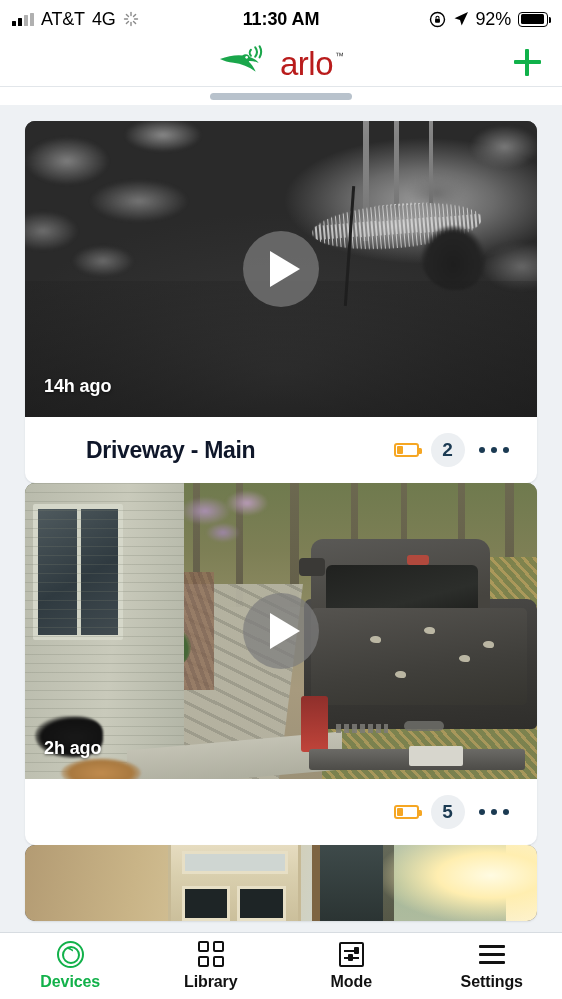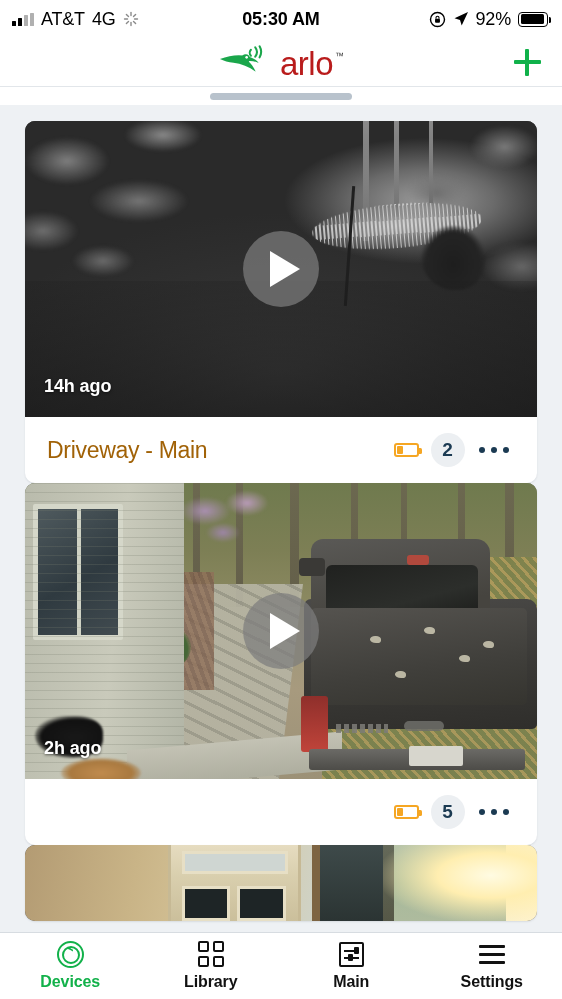--- a/index.html
+++ b/index.html
@@ -177,23 +177,24 @@
   }
 
   .cardbar {
     height: 66px;
     display: flex;
     align-items: center;
     padding: 0 26px 0 22px;
   }
   .cardtitle {
     font-size: 23px;
-    font-weight: normal;
-    color: #a16207;
+    font-weight: bold;
+    color: #0f172a;
     letter-spacing: -0.3px;
+    margin-left: 39px;
   }
   .cardright { margin-left: auto; display: flex; align-items: center; gap: 12px; }
 
   .battery-lo {
     width: 25px; height: 14px;
     border: 2.2px solid #f5a623;
     border-radius: 3px;
     position: relative;
     padding: 1.4px;
   }
@@ -543,21 +544,21 @@
           <line x1="1.5" y1="8" x2="4.5" y2="8"></line>
             <line x1="11.5" y1="8" x2="14.5" y2="8"></line>
           <line x1="3.4" y1="3.4" x2="5.5" y2="5.5"></line>
             <line x1="10.5" y1="10.5" x2="12.6" y2="12.6"></line>
           <line x1="12.6" y1="3.4" x2="10.5" y2="5.5"></line>
             <line x1="5.5" y1="10.5" x2="3.4" y2="12.6"></line>
         </g>
       </svg>
     </div>
 
-    <div class="sb-time">05:30 AM</div>
+    <div class="sb-time">11:30 AM</div>
 
     <div class="sb-right">
       <svg width="17" height="17" viewBox="0 0 18 18">
         <circle cx="9" cy="9" r="7.4" fill="none" stroke="#000" stroke-width="1.5"></circle>
         <rect x="6.4" y="8.3" width="5.2" height="4.2" rx="1" fill="#000"></rect>
         <path d="M7.4 8.3 v-1.2 a1.6 1.6 0 0 1 3.2 0 v1.2" fill="none" stroke="#000" stroke-width="1.2"></path>
       </svg>
       <svg width="16" height="16" viewBox="0 0 16 16">
         <path d="M15 1 L1.5 7.2 L7 8.9 L8.7 14.5 Z" fill="#000"></path>
       </svg>
@@ -725,21 +726,21 @@
       <span class="tab-icon">
         <span class="ico-mode">
             <i>
               <span></span>
             </i>
             <i>
               <span></span>
             </i>
           </span>
       </span>
-      <span class="tab-label">Main</span>
+      <span class="tab-label">Mode</span>
     </div>
     <div class="tab">
       <span class="tab-icon">
         <span class="ico-burger">
             <i></i>
             <i></i>
             <i></i>
           </span>
       </span>
       <span class="tab-label">Settings</span>

